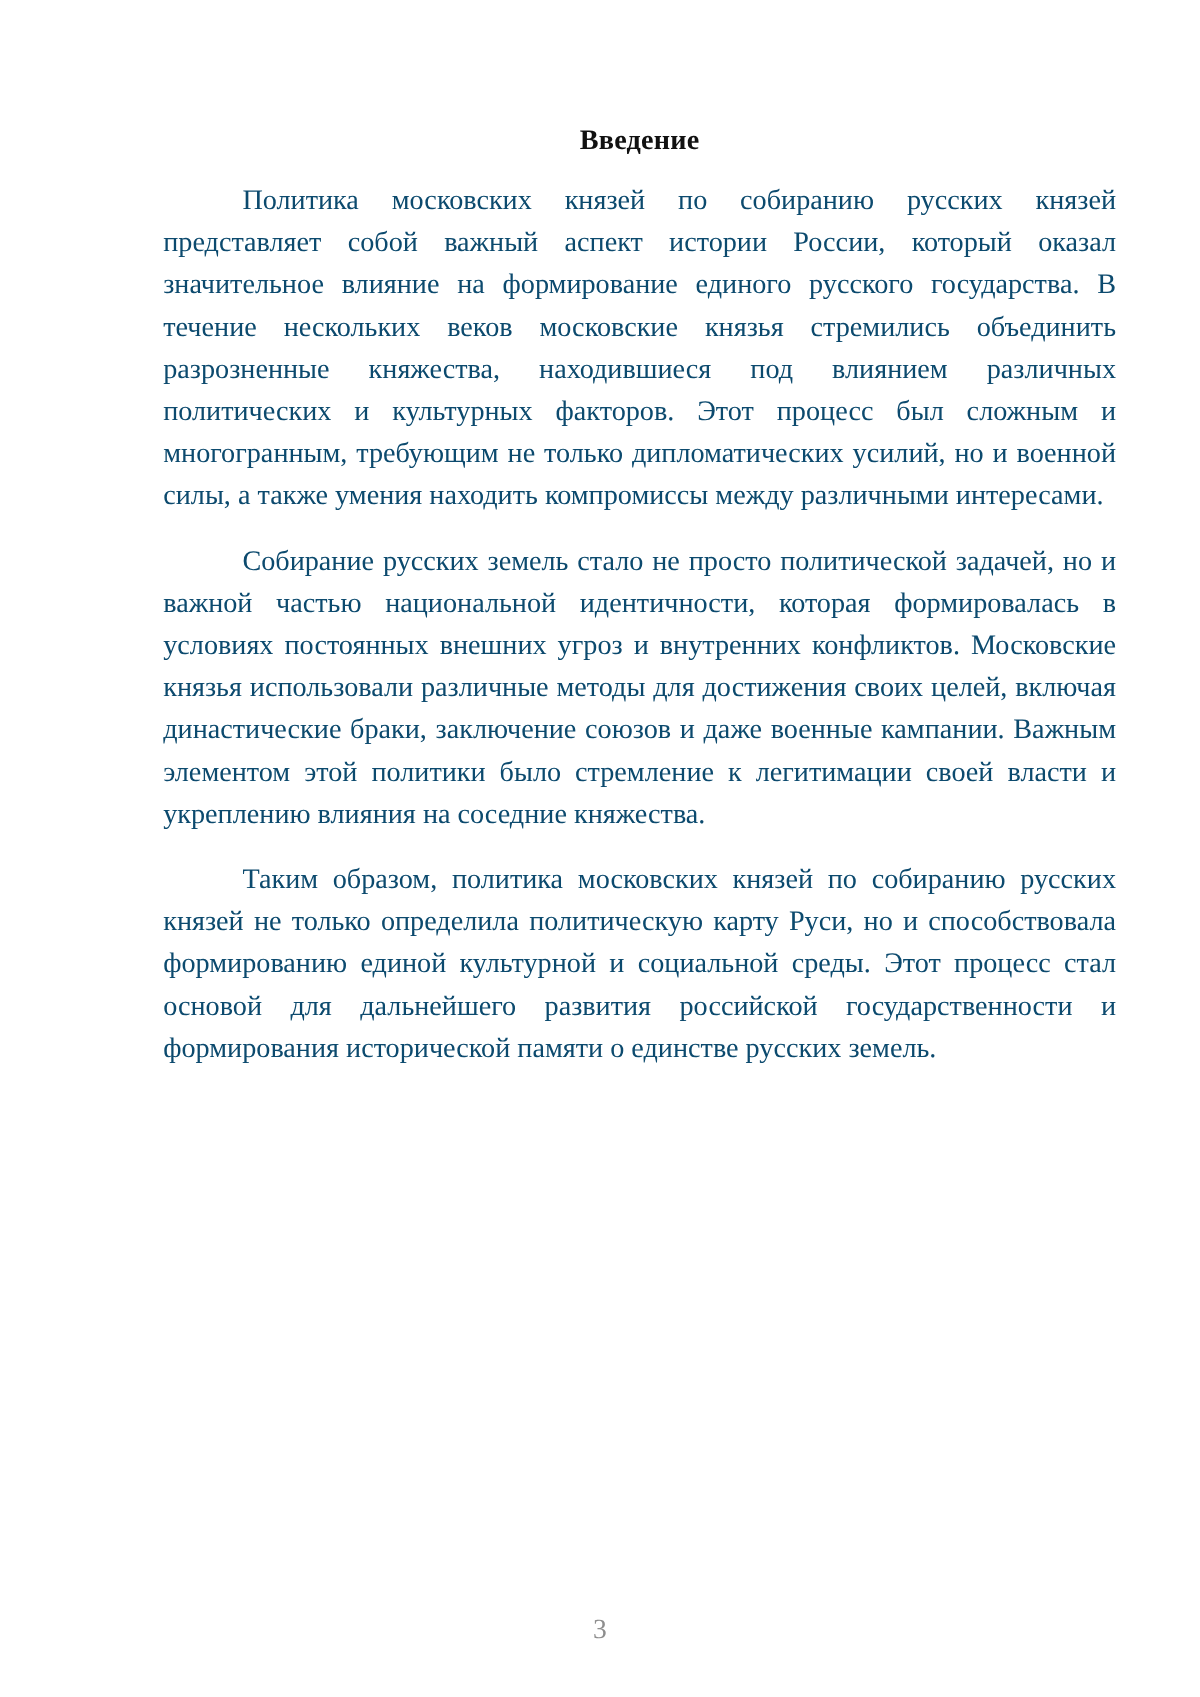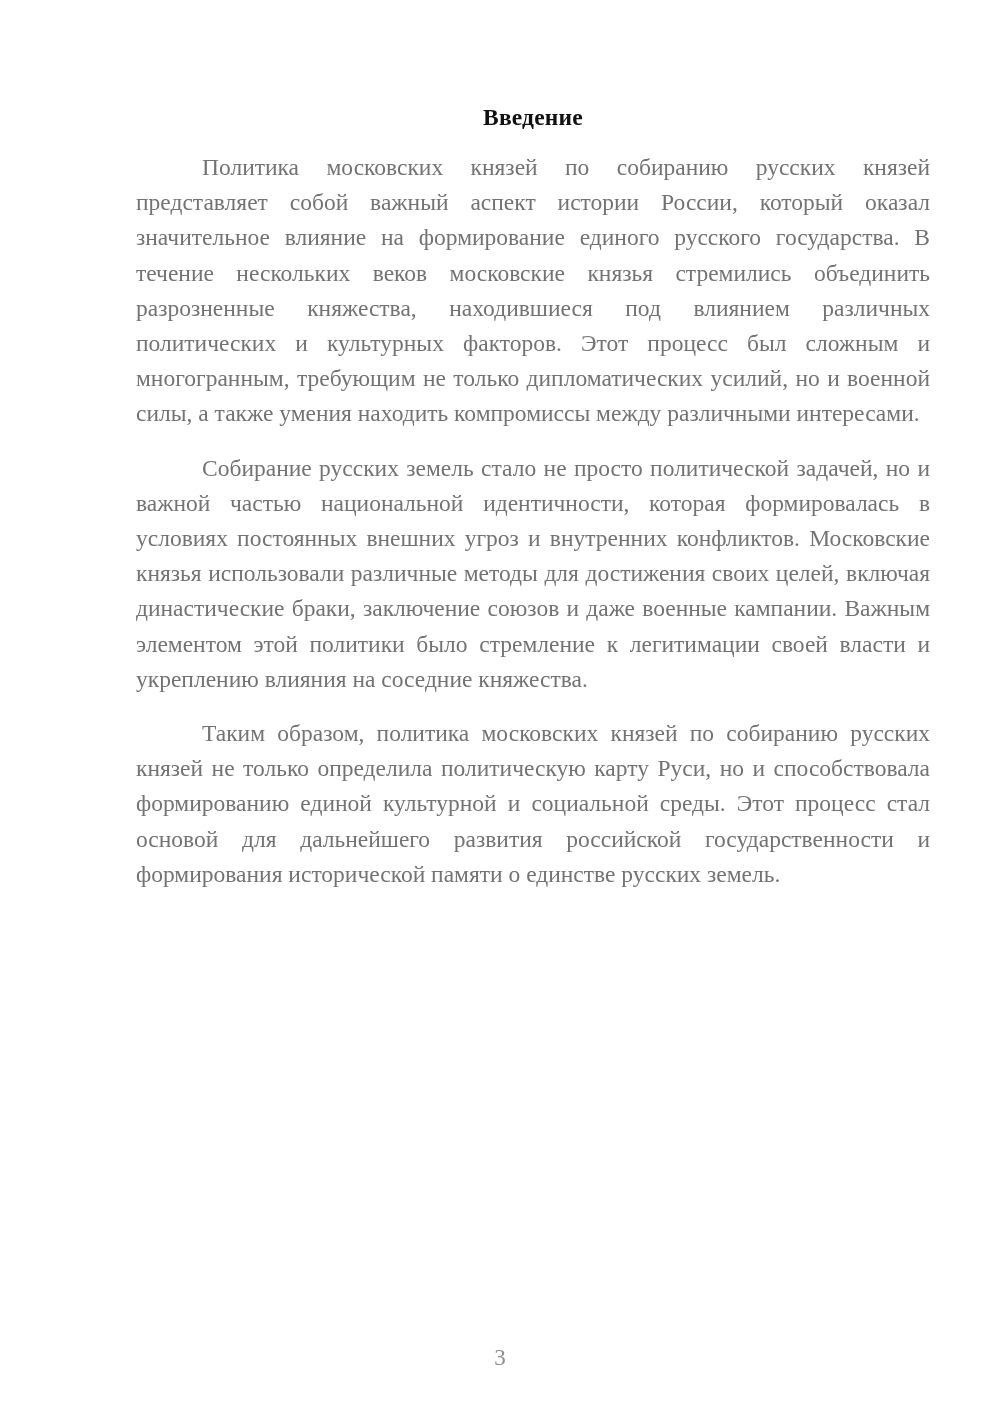--- a/index.html
+++ b/index.html
@@ -40,21 +40,21 @@
   }
 
   .doc-paragraph {
     font-family: "Liberation Serif", "DejaVu Serif", serif;
     font-size: 23.5px;
     line-height: 35.2px;
     text-align: justify;
     text-justify: inter-word;
     text-indent: 66px;
     margin: 0 0 19px 0;
-    color: #737373;
+    color: #0c4a6e;
     hyphens: none;
   }
 
   .doc-paragraph:last-child {
     margin-bottom: 0;
   }
 
   .page-footer {
     position: absolute;
     left: 0;

